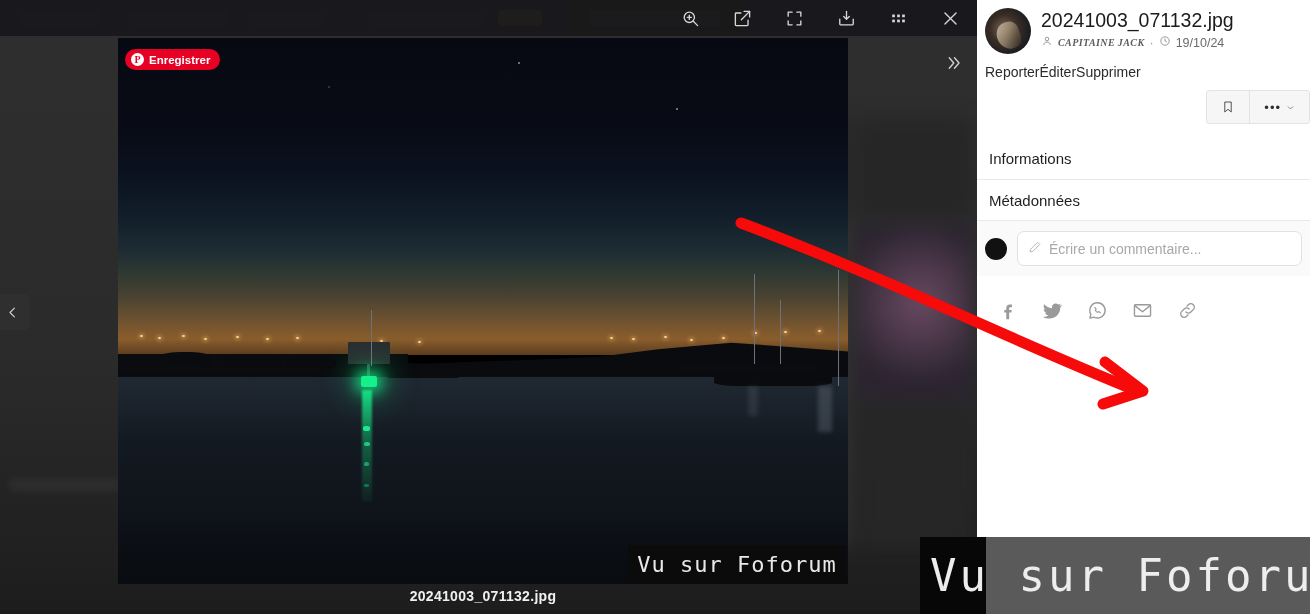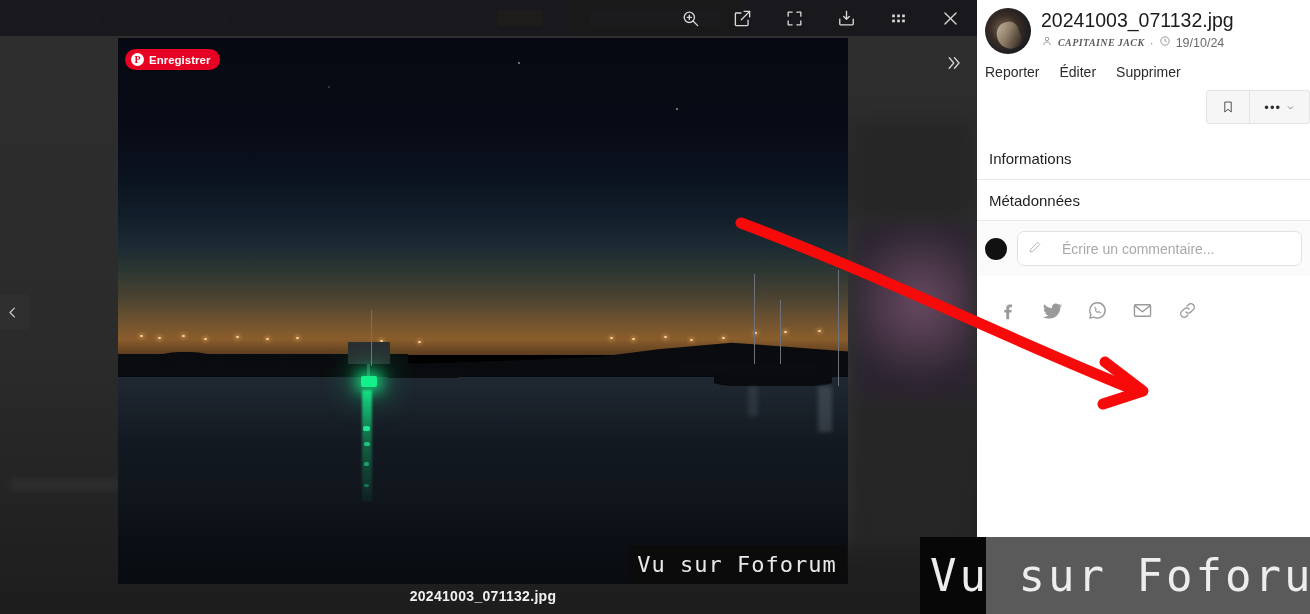--- a/index.html
+++ b/index.html
@@ -160,21 +160,21 @@
   .sb-title { font-size: 19.5px; color: #1b1b1b; line-height: 1.25; }
   .sb-meta {
     display: flex; align-items: center; gap: 5px; margin-top: 3px;
     font-size: 12.5px; color: #6b6b6b;
   }
   .sb-author { font-style: italic; font-weight: bold; letter-spacing: .4px;
                font-family: "Liberation Serif", serif; color: #5c5c5c; font-size: 10px; }
   .sb-meta svg { width: 12px; height: 12px; fill: none; stroke: #7a7a7a; stroke-width: 1.5; }
   .sb-dot { color: #9a9a9a; }
 
-  .sb-actions { display: flex; gap: 20px; padding: 10px 0 0 8px; }
+  .sb-actions { display: flex; padding: 10px 0 0 8px; }
   .sb-action { font-size: 14px; color: #2b2b2b; cursor: pointer; }
 
   .sb-btnrow { display: flex; justify-content: flex-end; padding: 10px 0 0 0; }
   .btn-group { display: flex; background: #f6f6f6; border: 1px solid #e3e3e3; border-radius: 3px; }
   .btn-group > div {
     padding: 0 14px; height: 32px; display: flex; align-items: center; gap: 5px;
     font-size: 13.5px; color: #2f2f2f; cursor: pointer; border-right: 1px solid #e3e3e3;
   }
   .btn-group > div:last-child { border-right: none; }
   .btn-group svg { width: 14px; height: 14px; fill: none; stroke: #3a3a3a; stroke-width: 1.5; }
@@ -187,21 +187,21 @@
   .sb-section.first { border-top: none; margin-top: 14px; }
 
   .sb-commentbox {
     display: flex; align-items: center; gap: 10px;
     background: #fafafa; border-top: 1px solid #e9e9e9;
     padding: 10px 8px;
   }
   .sb-miniavatar { width: 22px; height: 22px; border-radius: 50%; background: #111; flex: 0 0 22px; }
   .sb-input {
     flex: 1; height: 35px; background: #fff; border: 1px solid #e2e2e2; border-radius: 7px;
-    display: flex; align-items: center; gap: 20px; padding: 0 10px;
+    display: flex; align-items: center; gap: 7px; padding: 0 10px;
     color: #a8a8a8; font-size: 14px;
   }
   .sb-input svg { width: 14px; height: 14px; fill: none; stroke: #a8a8a8; stroke-width: 1.4; }
 
   .sb-share { display: flex; gap: 24px; padding: 24px 0 0 20px; }
   .sb-share svg { width: 21px; height: 21px; fill: none; stroke: #9a9a9a; stroke-width: 1.6;
                   stroke-linecap: round; stroke-linejoin: round; cursor: pointer; }
   .sb-share .filled { fill: #9a9a9a; stroke: none; }
 
   

